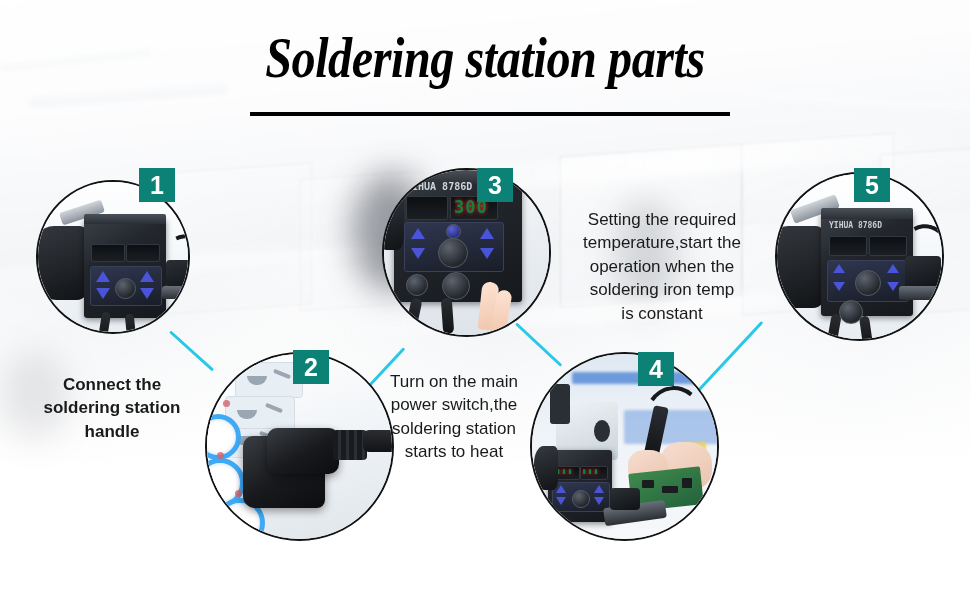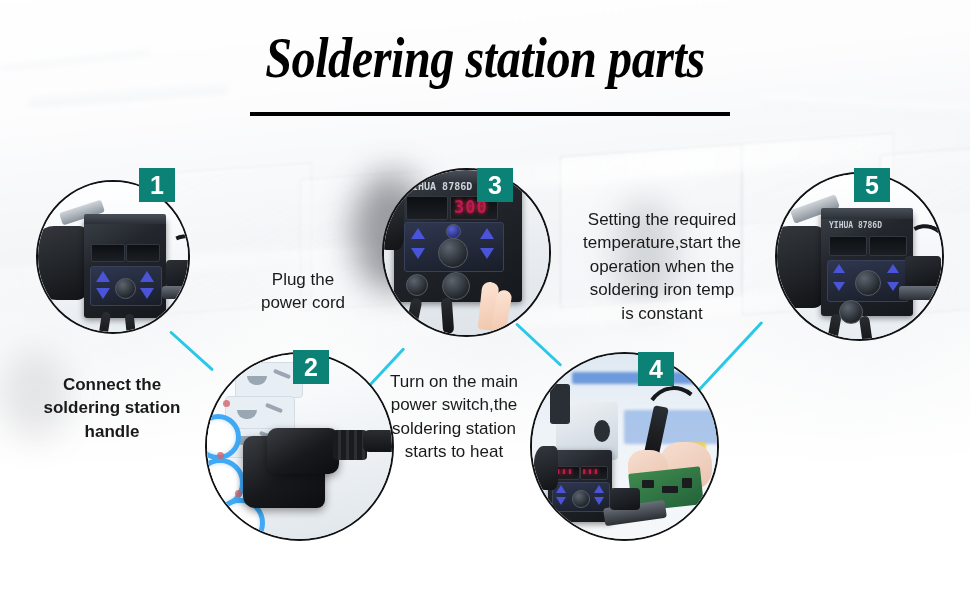--- a/index.html
+++ b/index.html
@@ -134,21 +134,21 @@
     border-radius: 2px 2px 0 0;
   }
   .screen-dark {
     position: absolute;
     background: linear-gradient(180deg, #0d0f12, #1b1f24);
     border: 1px solid #32383f;
     border-radius: 2px;
   }
   .seg {
     position: absolute;
-    color: #be185d;
+    color: #15803d;
     font-family: "DejaVu Sans Mono", monospace;
     font-weight: bold;
     letter-spacing: 1px;
     text-shadow: 0 0 4px rgba(255,40,40,.9);
     line-height: 1;
   }
   .ctrl-panel {
     position: absolute;
     background: linear-gradient(170deg, #2f3750 0%, #222838 60%, #191d28 100%);
     border: 1px solid #39415a;
@@ -478,22 +478,20 @@
 
   <div class="badge b1">1</div>
   <div class="badge b2">2</div>
   <div class="badge b3">3</div>
   <div class="badge b4">4</div>
   <div class="badge b5">5</div>
 
   <div class="caption cap1">Connect the
 soldering station
 handle</div>
-  <div class="caption cap2">Plug the
-power cord</div>
   <div class="caption cap3">Setting the required
 temperature,start the
 operation when the
 soldering iron temp
 is constant</div>
   <div class="caption cap4">Turn on the main
 power switch,the
 soldering station
 starts to heat</div>
 

